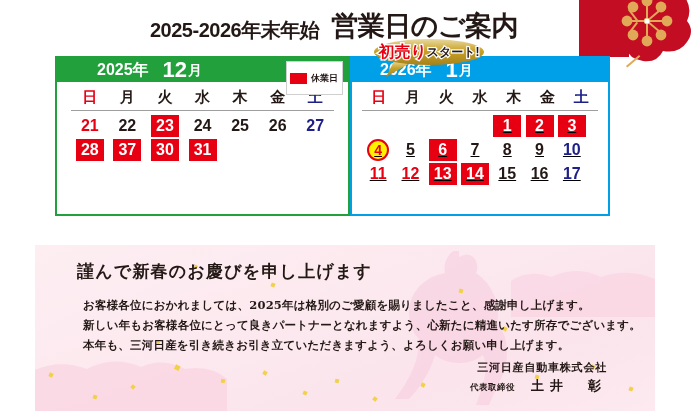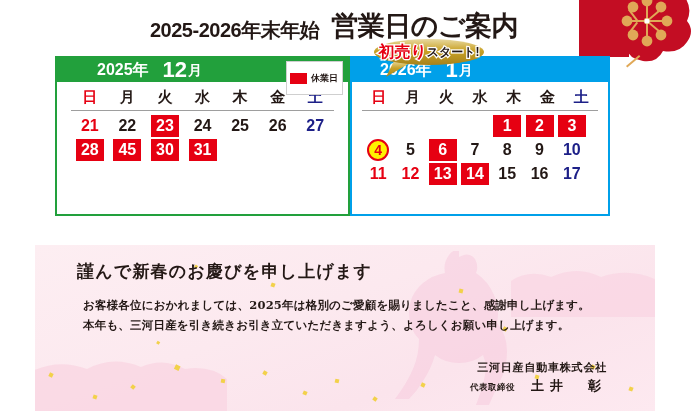--- a/index.html
+++ b/index.html
@@ -76,21 +76,21 @@
   .wk {
     flex: 1; text-align: center;
     font-size: 15px; font-weight: bold; color: #231815;
     line-height: 1.1;
   }
   .wk.sun { color: #e60012; }
   .wk.sat { color: #1d2088; }
 
   
   .grid { margin: 4px 14px 0 14px; }
-  .cal-jan .grid { margin: 4px 20px 0 10px; }
+  .cal-jan .grid { margin: 4px 20px 0 10px; text-decoration: underline; }
   .row { display: flex; height: 22px; margin-bottom: 2px; }
   .cell {
     flex: 1; position: relative;
     display: flex; align-items: center; justify-content: center;
     font-size: 16px; font-weight: bold; color: #231815;
     line-height: 1;
   }
   .cell.sun { color: #e60012; }
   .cell.sat { color: #1d2088; }
   .cell.off { color: #fff; }
@@ -259,21 +259,21 @@
           </div>
           <div class="cell sat">
             <span>27</span>
           </div>
         </div>
         <div class="row">
           <div class="cell off">
             <span>28</span>
           </div>
           <div class="cell off">
-            <span>45</span>
+            <span>37</span>
           </div>
           <div class="cell off">
             <span>30</span>
           </div>
           <div class="cell off">
             <span>31</span>
           </div>
           <div class="cell empty">
             <span></span>
           </div>
@@ -454,20 +454,21 @@
         <rect x="594" y="142" width="4" height="4" transform="rotate(21 596 144)"></rect>
         <rect x="14" y="128" width="4" height="4" transform="rotate(26 16 130)"></rect>
         <rect x="122" y="96" width="3" height="3" transform="rotate(31 123 97)"></rect>
       </g>
     </svg>
 
     <div class="greet-title">謹んで新春のお慶びを申し上げます</div>
 
     <div class="greet-body" id="greet-body">
         <div class="greet-line">お客様各位におかれましては、2025年は格別のご愛顧を賜りましたこと、感謝申し上げます。</div>
+        <div class="greet-line">新しい年もお客様各位にとって良きパートナーとなれますよう、心新たに精進いたす所存でございます。</div>
         <div class="greet-line">本年も、三河日産を引き続きお引き立ていただきますよう、よろしくお願い申し上げます。</div>
       </div>
 
     <div class="sign">
       <div class="sign-company">三河日産自動車株式会社</div>
       <div class="sign-row">
         <span class="sign-role">代表取締役</span>
         <span class="sign-name">土井　彰</span>
       </div>
     </div>

